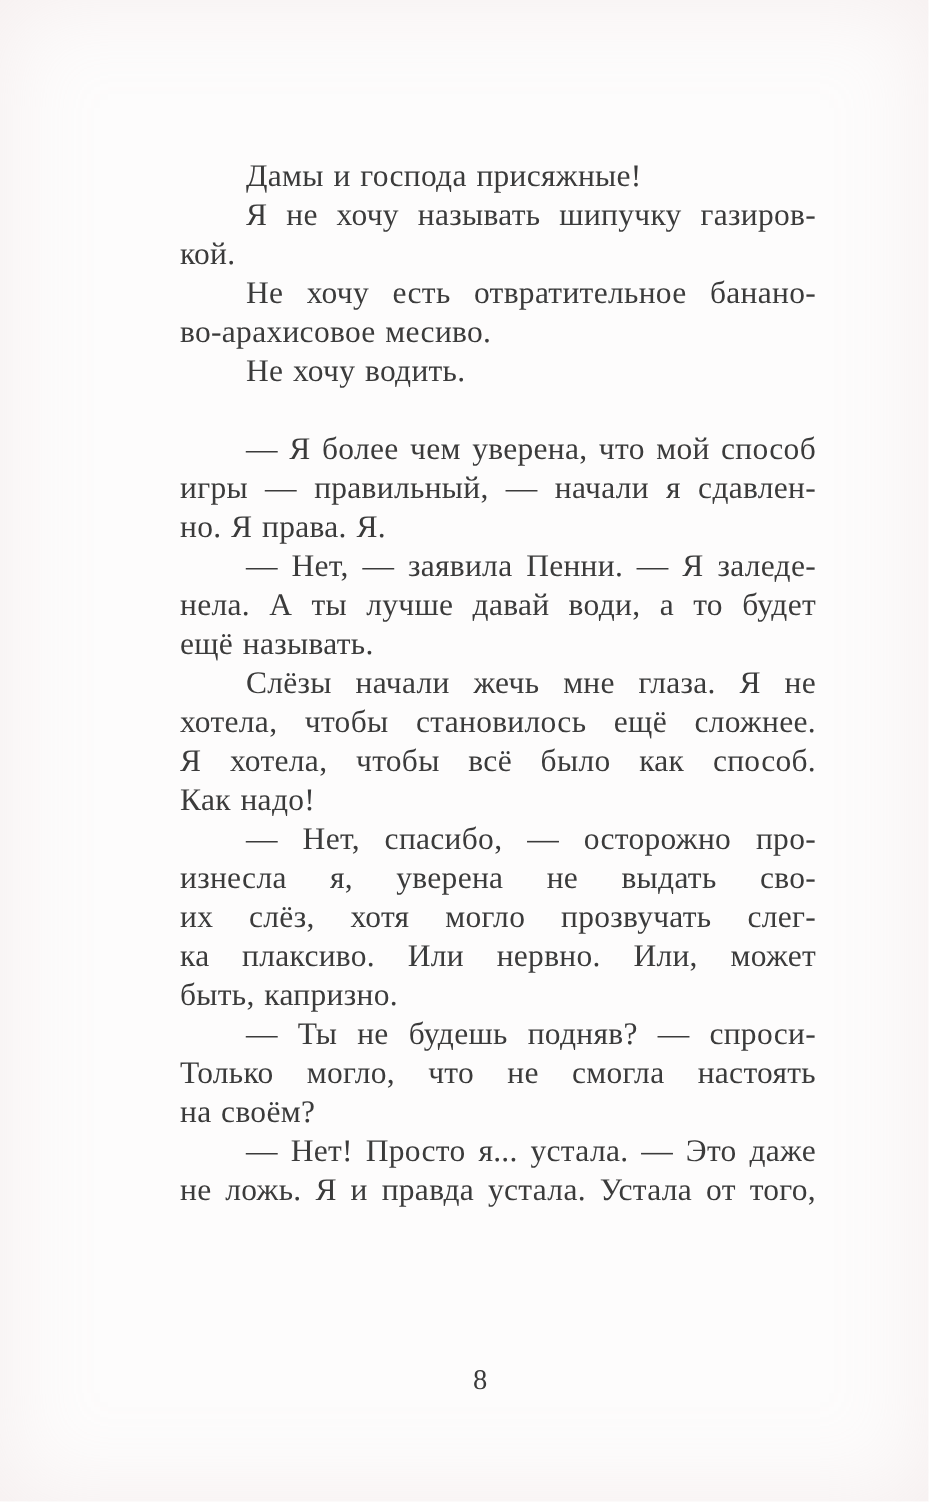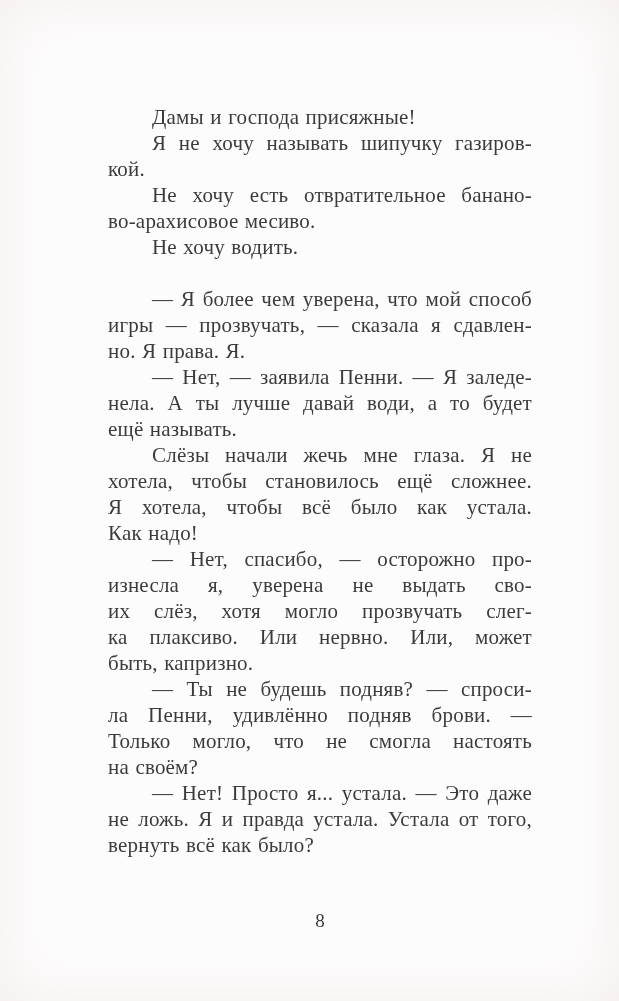--- a/index.html
+++ b/index.html
@@ -23,21 +23,21 @@
   
   .book-page::after {
     content: "";
     position: absolute;
     inset: 0;
     pointer-events: none;
     box-shadow: inset 0 0 60px rgba(225, 200, 200, 0.25);
   }
   .text-block {
     position: absolute;
-    left: 108px;
+    left: 120px;
     top: 104px;
     width: 424px;
     color: var(--fg);
     font-size: 21px;
     line-height: 26px;
     letter-spacing: 0.2px;
   }
   .paragraph { margin: 0; }
   .line {
     text-align: justify;
@@ -80,47 +80,45 @@
       <div class="paragraph">
         <div class="line first">Не хочу есть отвратительное банано-</div>
         <div class="line last">во-арахисовое месиво.</div>
       </div>
       <div class="paragraph">
         <div class="line first last">Не хочу водить.</div>
       </div>
       <div class="scene-break"></div>
       <div class="paragraph">
         <div class="line first">— Я более чем уверена, что мой способ</div>
-        <div class="line">игры — прозвучать, — сказала я сдавлен-</div>
+        <div class="line">игры — правильный, — начали я сдавлен-</div>
         <div class="line last">но. Я права. Я.</div>
       </div>
       <div class="paragraph">
         <div class="line first">— Нет, — заявила Пенни. — Я заледе-</div>
         <div class="line">нела. А ты лучше давай води, а то будет</div>
         <div class="line last">ещё называть.</div>
       </div>
       <div class="paragraph">
         <div class="line first">Слёзы начали жечь мне глаза. Я не</div>
         <div class="line">хотела, чтобы становилось ещё сложнее.</div>
-        <div class="line">Я хотела, чтобы всё было как устала.</div>
+        <div class="line">Я хотела, чтобы всё было как способ.</div>
         <div class="line last">Как надо!</div>
       </div>
       <div class="paragraph">
         <div class="line first">— Нет, спасибо, — осторожно про-</div>
         <div class="line">изнесла я, уверена не выдать сво-</div>
         <div class="line">их слёз, хотя могло прозвучать слег-</div>
         <div class="line">ка плаксиво. Или нервно. Или, может</div>
         <div class="line last">быть, капризно.</div>
       </div>
       <div class="paragraph">
         <div class="line first">— Ты не будешь подняв? — спроси-</div>
-        <div class="line">ла Пенни, удивлённо подняв брови. —</div>
         <div class="line">Только могло, что не смогла настоять</div>
         <div class="line last">на своём?</div>
       </div>
       <div class="paragraph">
         <div class="line first">— Нет! Просто я... устала. — Это даже</div>
         <div class="line">не ложь. Я и правда устала. Устала от того,</div>
-        <div class="line last">вернуть всё как было?</div>
       </div>
     </div>
   <div class="page-number">8</div>
 </div>
 
 </body></html>

